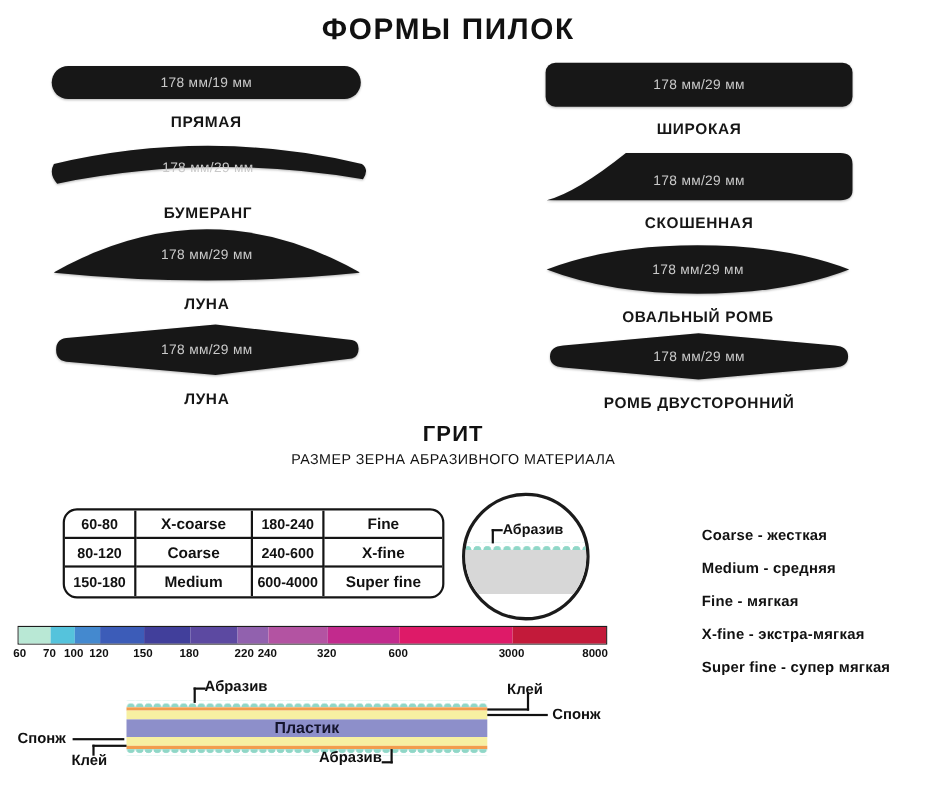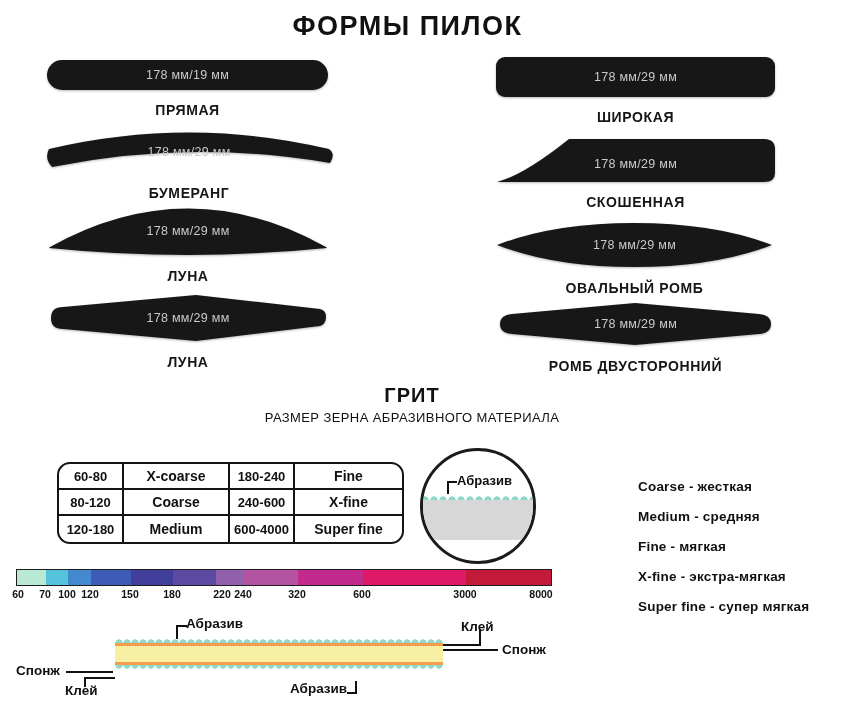--- a/index.html
+++ b/index.html
@@ -150,21 +150,21 @@
 
   <div class="grit-table">
     <div class="cell">60-80</div>
     <div class="cell name">X-coarse</div>
     <div class="cell">180-240</div>
     <div class="cell name last-col">Fine</div>
     <div class="cell">80-120</div>
     <div class="cell name">Coarse</div>
     <div class="cell">240-600</div>
     <div class="cell name last-col">X-fine</div>
-    <div class="cell last-row">120-180</div>
+    <div class="cell last-row">150-180</div>
     <div class="cell name last-row">Medium</div>
     <div class="cell last-row">600-4000</div>
     <div class="cell name last-col last-row">Super fine</div>
   </div>
 
   <div class="magnifier">
     <div class="mag-gray"></div>
     <div class="mag-bumps"></div>
     <div class="mag-bracket"></div>
     <div class="mag-label">Абразив</div>
@@ -203,20 +203,23 @@
       <span class="tick" style="left: 281px;">320</span>
       <span class="tick" style="left: 346px;">600</span>
       <span class="tick" style="left: 449px;">3000</span>
       <span class="tick" style="left: 525px;">8000</span>
     </div>
 
   <div class="band">
     <div class="bumps-up"></div>
     <div class="layer-glue" style="background: rgb(242, 157, 77);"></div>
     <div class="layer-sponge" style="background: rgb(247, 240, 162);"></div>
+    <div class="layer-plastic" style="background: rgb(141, 143, 202);">
+      <span>Пластик</span>
+    </div>
     <div class="layer-sponge" style="background: rgb(247, 240, 162);"></div>
     <div class="layer-glue" style="background: rgb(242, 157, 77);"></div>
     <div class="bumps-down"></div>
   </div>
 
   <div class="pointer-label" style="left:186px;top:616px">Абразив</div>
   <div class="elbow" style="left:176px;top:625px;width:9px;height:12px;border-left:2px solid #111;border-top:2px solid #111"></div>
 
   <div class="pointer-label" style="left:461px;top:619px">Клей</div>
   <div class="elbow" style="left:443px;top:629px;width:36px;height:15px;border-right:2px solid #111;border-bottom:2px solid #111"></div>

